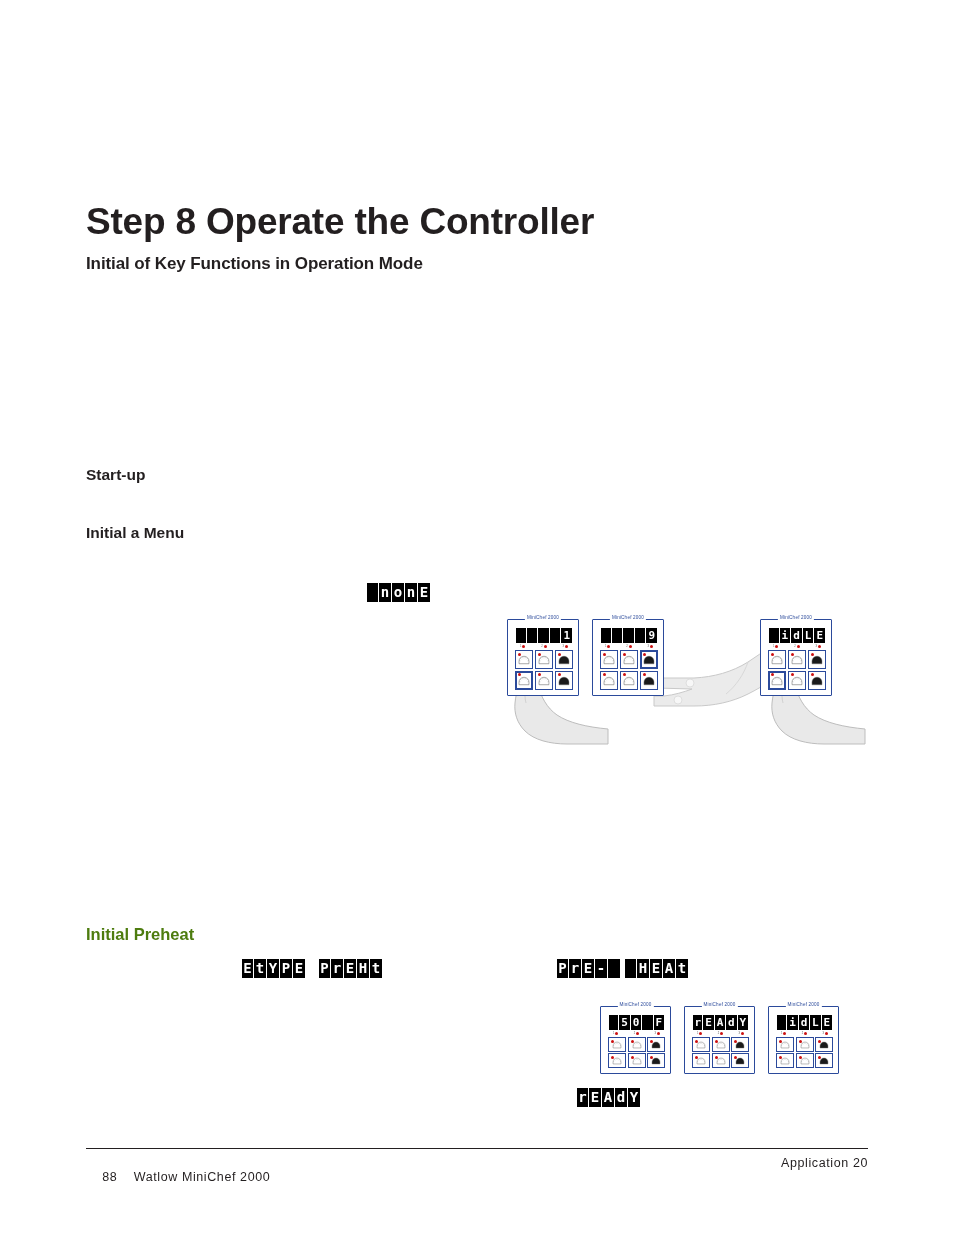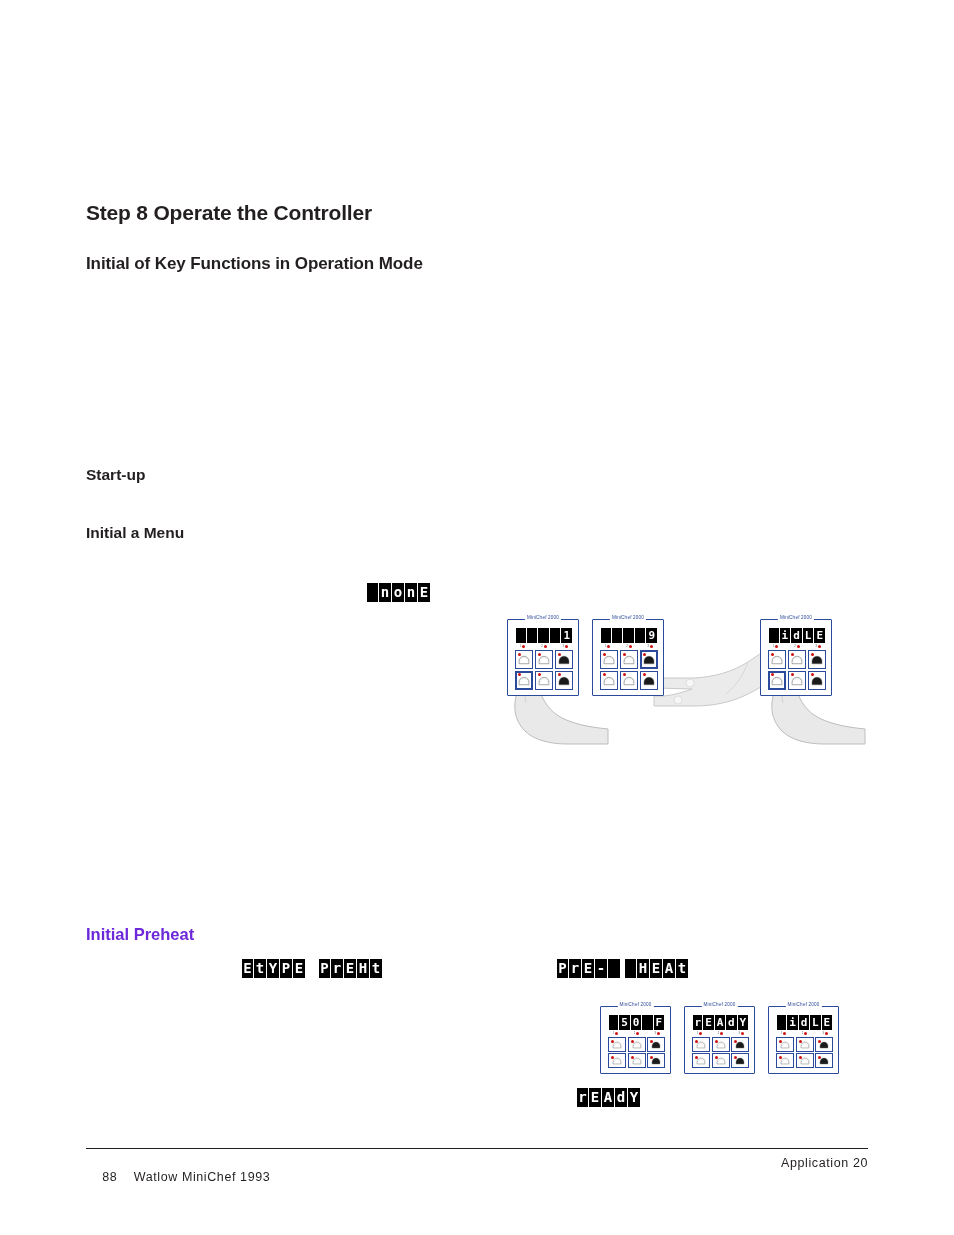--- a/index.html
+++ b/index.html
@@ -9,40 +9,40 @@
     font-family:"Liberation Sans", sans-serif;
     color:#231f20;
     position:relative;
     overflow:hidden;
   }
   .page{position:relative;width:954px;height:1235px;}
 
   
   #h1-title{
     position:absolute;left:86px;top:161px;
-    font-size:21px;font-weight:bold;letter-spacing:-0.2px;
+    font-size:37px;font-weight:bold;letter-spacing:-0.2px;
     color:#231f20;
     margin-top:40px;
   }
   #h2-summary{
     position:absolute;left:86px;top:240px;
     font-size:17px;font-weight:bold;letter-spacing:-0.1px;
     color:#231f20;
   }
   #h3-startup{
     position:absolute;left:86px;top:450px;
     font-size:15.5px;font-weight:bold;color:#231f20;
   }
   #h3-selectmenu{
     position:absolute;left:86px;top:508px;
     font-size:15.5px;font-weight:bold;color:#231f20;
   }
   #h3-preheat{
     position:absolute;left:86px;top:908px;
-    font-size:16.5px;font-weight:bold;color:#6d28d9;
+    font-size:16.5px;font-weight:bold;color:#4d7c0f;
   }
 
   
   .lcd-chip{
     position:absolute;
     background:#000000;
     display:flex;align-items:center;
     padding:0;
     height:19px;
     box-sizing:border-box;
@@ -892,17 +892,17 @@
               <line x1="14.38" y1="6.62" x2="15.37" y2="5.63" stroke="#1a1a1a" stroke-width="0.7"></line>
               <line x1="15.99" y1="9.40" x2="17.34" y2="9.03" stroke="#1a1a1a" stroke-width="0.7"></line>
             </svg>
           </span>
         </div>
       </div>
     </div>
 
   <div id="footer-rule"></div>
   <div id="footer-left">
-    <span>88</span><span>&nbsp;&nbsp;&nbsp;&nbsp;</span><span>Watlow MiniChef 1993</span>
+    <span>88</span><span>&nbsp;&nbsp;&nbsp;&nbsp;</span><span>Watlow MiniChef 2000</span>
   </div>
   <div id="footer-right">Application 20</div>
 
 </div>
 
 </body></html>

